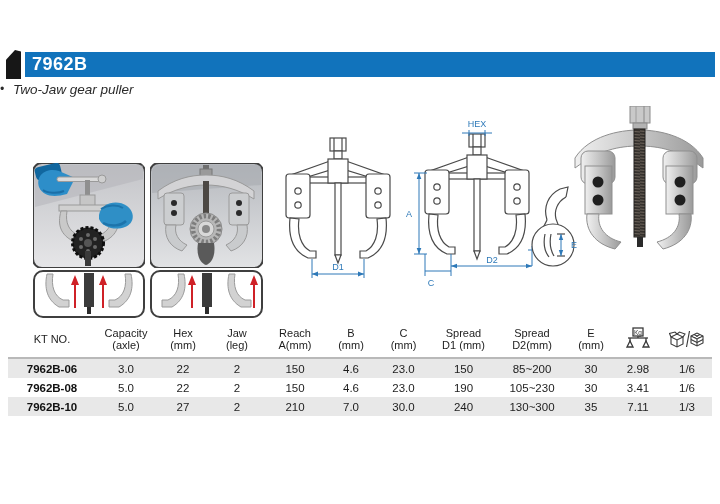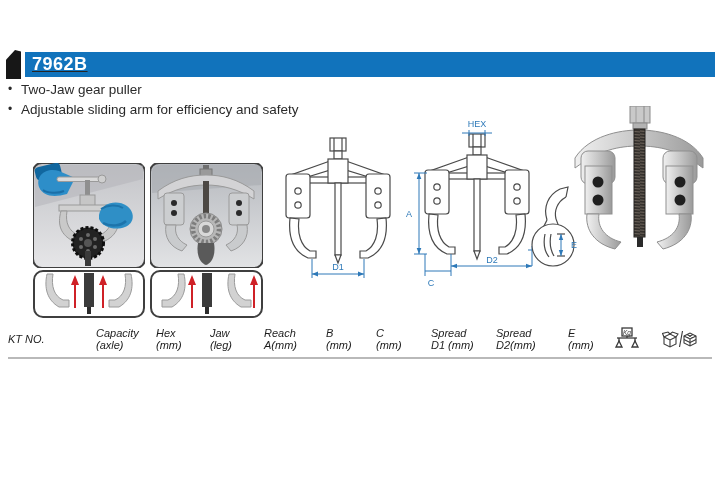--- a/index.html
+++ b/index.html
@@ -2,34 +2,34 @@
 <html><head>
 <meta charset="utf-8">
 <style>
   html,body{margin:0;padding:0;background:#fff;}
   .page{position:relative;width:720px;height:504px;background:#fff;overflow:hidden;
         font-family:"Liberation Sans",sans-serif;color:#262626;}
   
   .hdr-accent{position:absolute;left:6px;top:50px;width:15px;height:29px;background:#171717;
               clip-path:polygon(60% 0,100% 5%,100% 100%,0 100%,0 34%);}
   .hdr-bar{position:absolute;left:25px;top:52px;width:690px;height:25px;background:#1173bc;
-           display:flex;align-items:center;text-decoration:underline;}
+           display:flex;align-items:center;}
   .hdr-title{color:#fff;font-size:18px;font-weight:700;padding-left:7px;letter-spacing:.5px;}
   
-  .features{position:absolute;left:8px;top:80px;width:372px;margin:0;padding:0;list-style:none;}
+  .features{position:absolute;left:0;top:80px;width:372px;margin:0;padding:0;list-style:none;font-style:italic;}
   .features li{position:relative;padding-left:13px;font-size:13.5px;line-height:19.5px;color:#2a2a2a;}
   .features li::before{content:"•";position:absolute;left:0;top:0;font-size:12px;color:#2a2a2a;}
   
   .fig{position:absolute;}
   .dimtxt{font-family:"Liberation Sans",sans-serif;font-size:9px;fill:#2e79b8;}
   
   .tablewrap{position:absolute;left:8px;top:323px;width:704px;}
   table{border-collapse:collapse;width:704px;table-layout:fixed;}
-  thead th{font-size:11px;font-weight:400;color:#1d1d1d;text-align:left;vertical-align:middle;
-           padding:2px 0 4px 0;height:28px;border-bottom:2px solid #b9b9b9;line-height:12px;font-style:italic;}
+  thead th{font-size:11px;font-weight:400;color:#1d1d1d;text-align:center;vertical-align:middle;
+           padding:2px 0 4px 0;height:28px;border-bottom:2px solid #b9b9b9;line-height:12px;}
   tbody td{font-size:11.5px;text-align:center;height:19px;padding:0;color:#1d1d1d;}
   tbody td.kt{font-weight:700;color:#111;}
   tbody tr.stripe{background:#e8e8e8;}
   th svg{vertical-align:middle;}
 </style>
 </head>
 <body>
 
 <div class="page">
 
@@ -58,21 +58,20 @@
     </defs>
   </svg>
 
   <div class="hdr-accent"></div>
   <div class="hdr-bar">
     <span class="hdr-title">7962B</span>
   </div>
 
   <ul class="features">
     <li>Two-Jaw gear puller</li>
-    <li>Adjustable sliding arm for efficiency and safety</li>
   </ul>
 
   <svg class="fig" style="left:33px;top:163px" width="112" height="105" viewBox="0 0 112 105">
     <defs>
       <linearGradient id="bg1" x1="0" y1="0" x2="0" y2="1">
         <stop offset="0" stop-color="#c3c4c8"></stop>
           <stop offset="1" stop-color="#e6e6e8"></stop>
       </linearGradient>
     </defs>
     <rect width="112" height="105" rx="9" fill="url(#bg1)" stroke="#3f3f3f" stroke-width="2"></rect>
@@ -304,17 +303,59 @@
                 <line x1="17.5" y1="19" x2="20.5" y2="3"></line>
                 <path d="M22,8 L28,5 L34,8 L34,15 L28,18 L22,15 Z"></path>
                 <path d="M22,8 L28,11 L34,8 M28,11 L28,18"></path>
                 <path d="M25,6.5 L31,9.5 M31,6.5 L25,9.5 M22,11.5 L28,14.5 M34,11.5 L28,14.5"></path>
               </g>
             </svg>
           </th>
         </tr>
       </thead>
       <tbody>
+          <tr class="stripe">
+            <td class="kt">7962B-06</td>
+            <td>3.0</td>
+            <td>22</td>
+            <td>2</td>
+            <td>150</td>
+            <td>4.6</td>
+            <td>23.0</td>
+            <td>150</td>
+            <td>85~200</td>
+            <td>30</td>
+            <td>2.98</td>
+            <td>1/6</td>
+          </tr>
+          <tr>
+            <td class="kt">7962B-08</td>
+            <td>5.0</td>
+            <td>22</td>
+            <td>2</td>
+            <td>150</td>
+            <td>4.6</td>
+            <td>23.0</td>
+            <td>190</td>
+            <td>105~230</td>
+            <td>30</td>
+            <td>3.41</td>
+            <td>1/6</td>
+          </tr>
+          <tr class="stripe">
+            <td class="kt">7962B-10</td>
+            <td>5.0</td>
+            <td>27</td>
+            <td>2</td>
+            <td>210</td>
+            <td>7.0</td>
+            <td>30.0</td>
+            <td>240</td>
+            <td>130~300</td>
+            <td>35</td>
+            <td>7.11</td>
+            <td>1/3</td>
+          </tr>
         </tbody>
     </table>
   </div>
 
 </div>
 
 </body></html>

